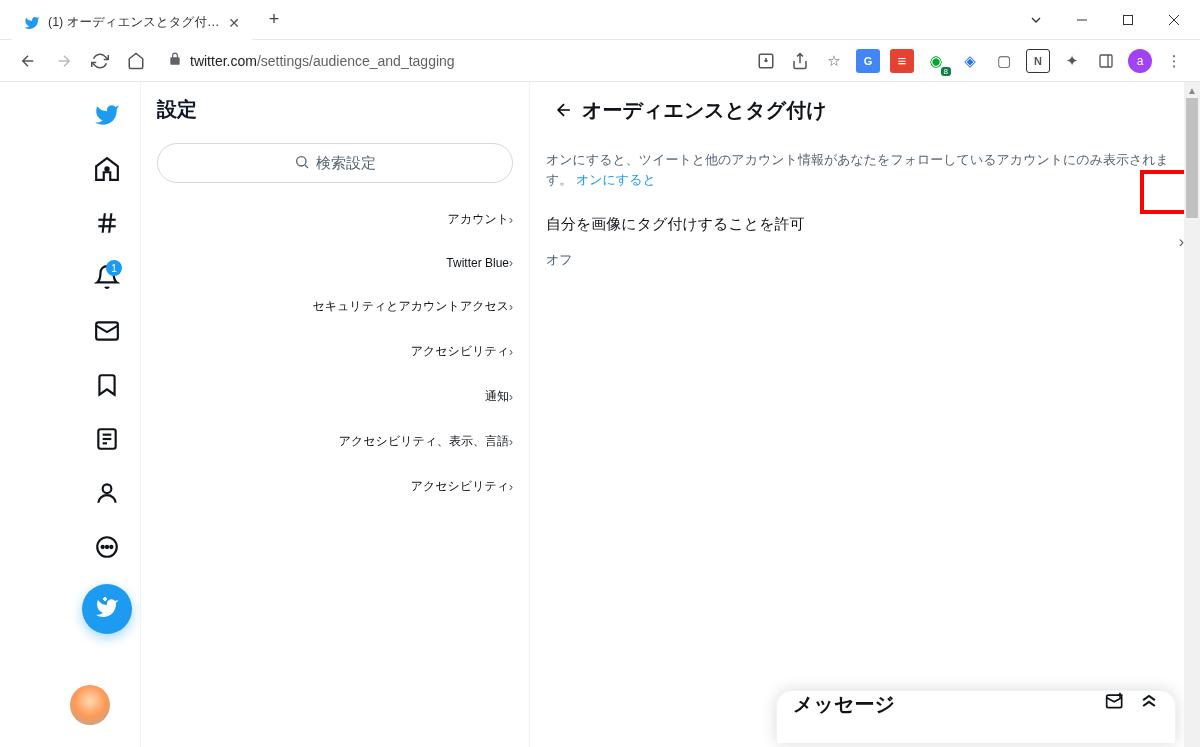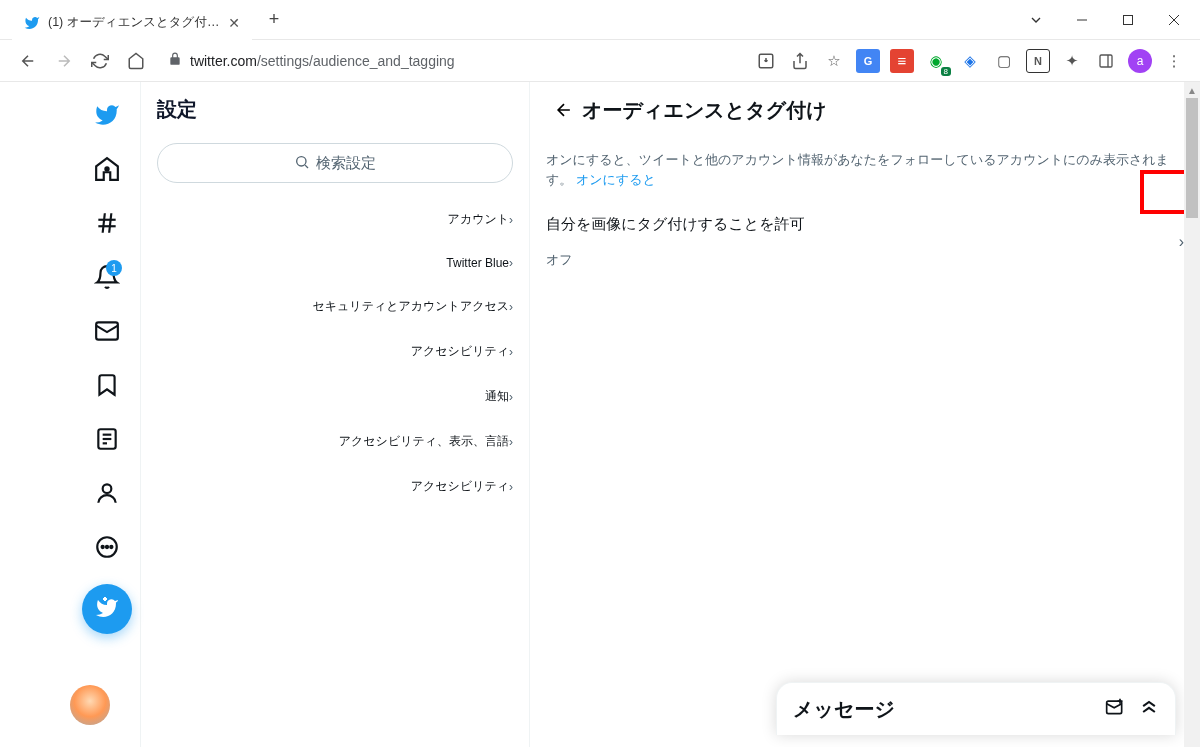--- a/index.html
+++ b/index.html
@@ -53,21 +53,21 @@
 .option .row { display: flex; align-items: center; justify-content: space-between; }
 .option .label { font-size: 15px; color: #0f1419; }
 .option .help { font-size: 13px; color: #536471; margin-top: 6px; line-height: 1.5; }
 .option .help a { color: #1d9bf0; text-decoration: none; cursor: pointer; }
 .checkbox { width: 20px; height: 20px; border: 2px solid #536471; border-radius: 4px; cursor: pointer; }
 .highlight { position: absolute; border: 4px solid #ff0000; width: 54px; height: 44px; top: 88px; right: 6px; pointer-events: none; }
 .navoption { display: flex; align-items: center; justify-content: space-between; padding: 12px 16px; cursor: pointer; }
 .navoption .labels .t1 { font-size: 15px; color: #0f1419; }
 .navoption .labels .t2 { font-size: 13px; color: #536471; margin-top: 17px; }
 
-.messages-dock { position: absolute; bottom: 12px; right: 24px; width: 400px; height: 53px; background: #fff; border: 1px solid #eff3f4; border-bottom: none; border-radius: 16px 16px 0 0; box-shadow: 0 0 15px rgba(0,0,0,.15); display: flex; align-items: center; justify-content: space-between; padding: 0 16px; cursor: pointer; }
+.messages-dock { position: absolute; bottom: 4px; right: 24px; width: 400px; height: 53px; background: #fff; border: 1px solid #eff3f4; border-bottom: none; border-radius: 16px 16px 0 0; box-shadow: 0 0 15px rgba(0,0,0,.15); display: flex; justify-content: space-between; padding: 0 16px; cursor: pointer; }
 .messages-dock h3 { font-size: 20px; font-weight: 800; color: #0f1419; }
 .messages-dock .actions { display: flex; gap: 14px; color: #0f1419; }
 
 .scrollbar-track { position: absolute; right: 0; top: 82px; bottom: 0; width: 16px; background: #f1f1f1; }
 .scrollbar-thumb { position: absolute; right: 2px; top: 0; width: 12px; height: 120px; background: #c1c1c1; border-radius: 0; }
 .scrollbar-up { position: absolute; right: 0; top: 0; width: 16px; height: 16px; display: flex; align-items: center; justify-content: center; color: #888; font-size: 10px; }
 </style>
 </head>
 <body>
 

